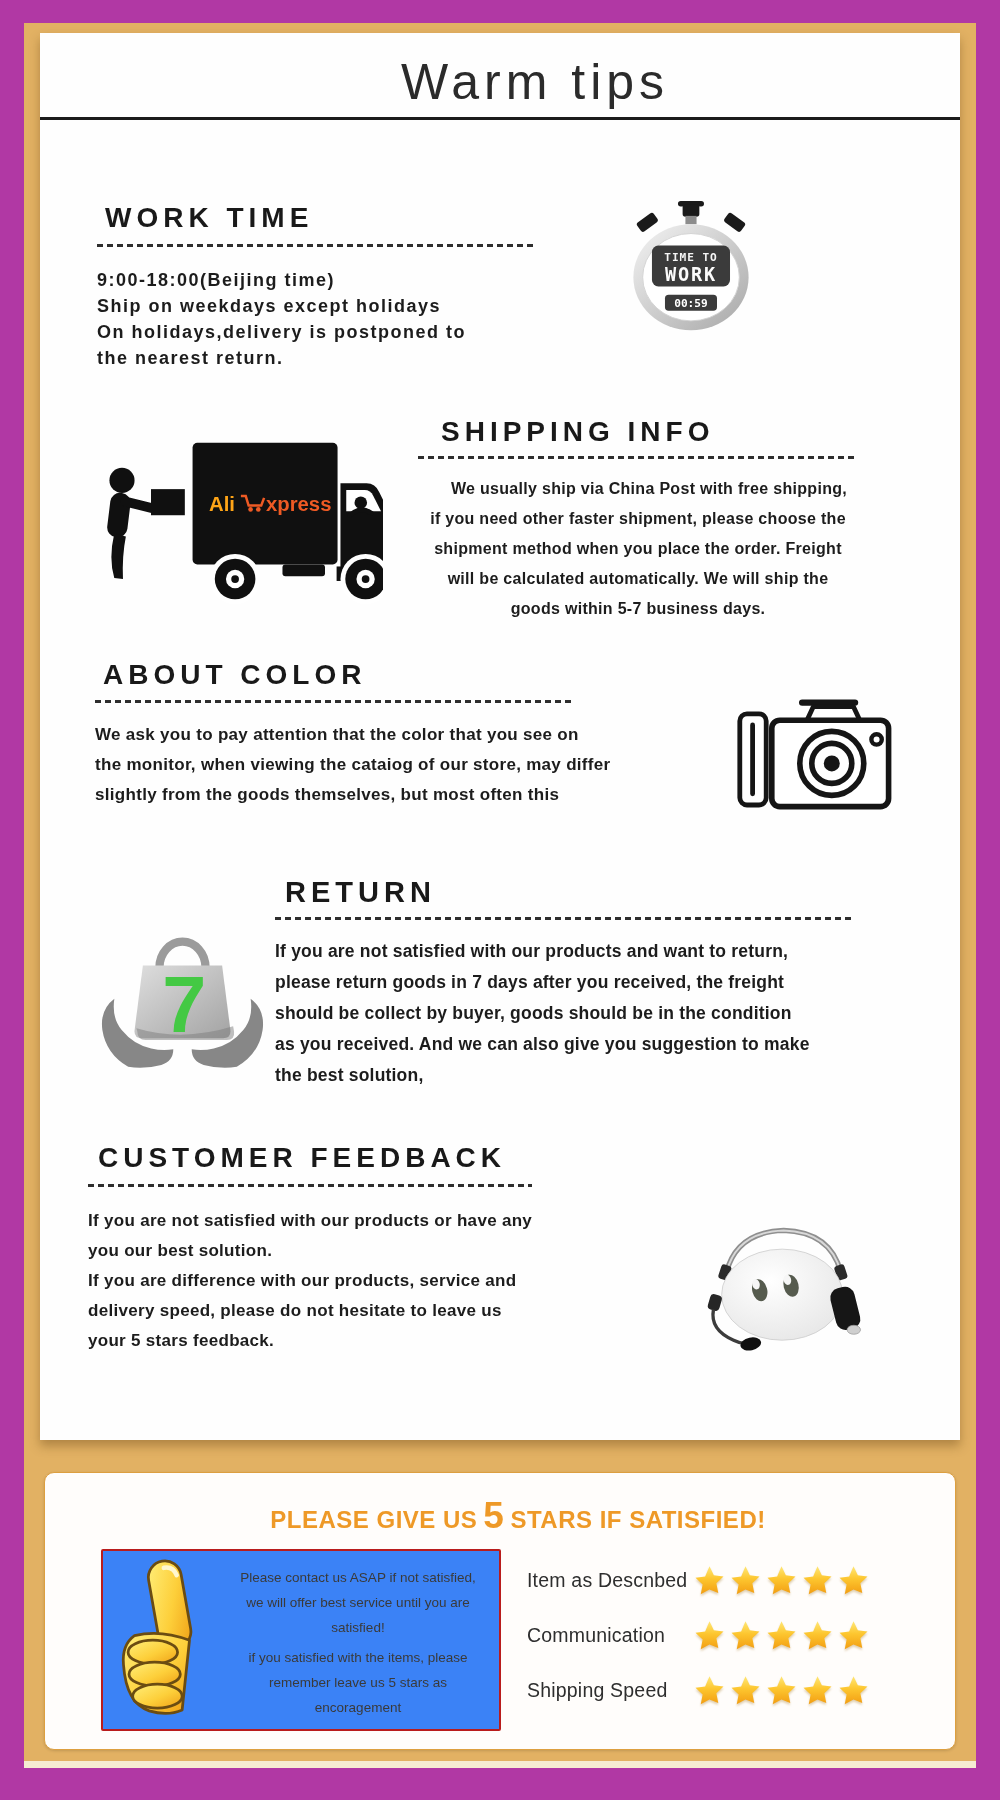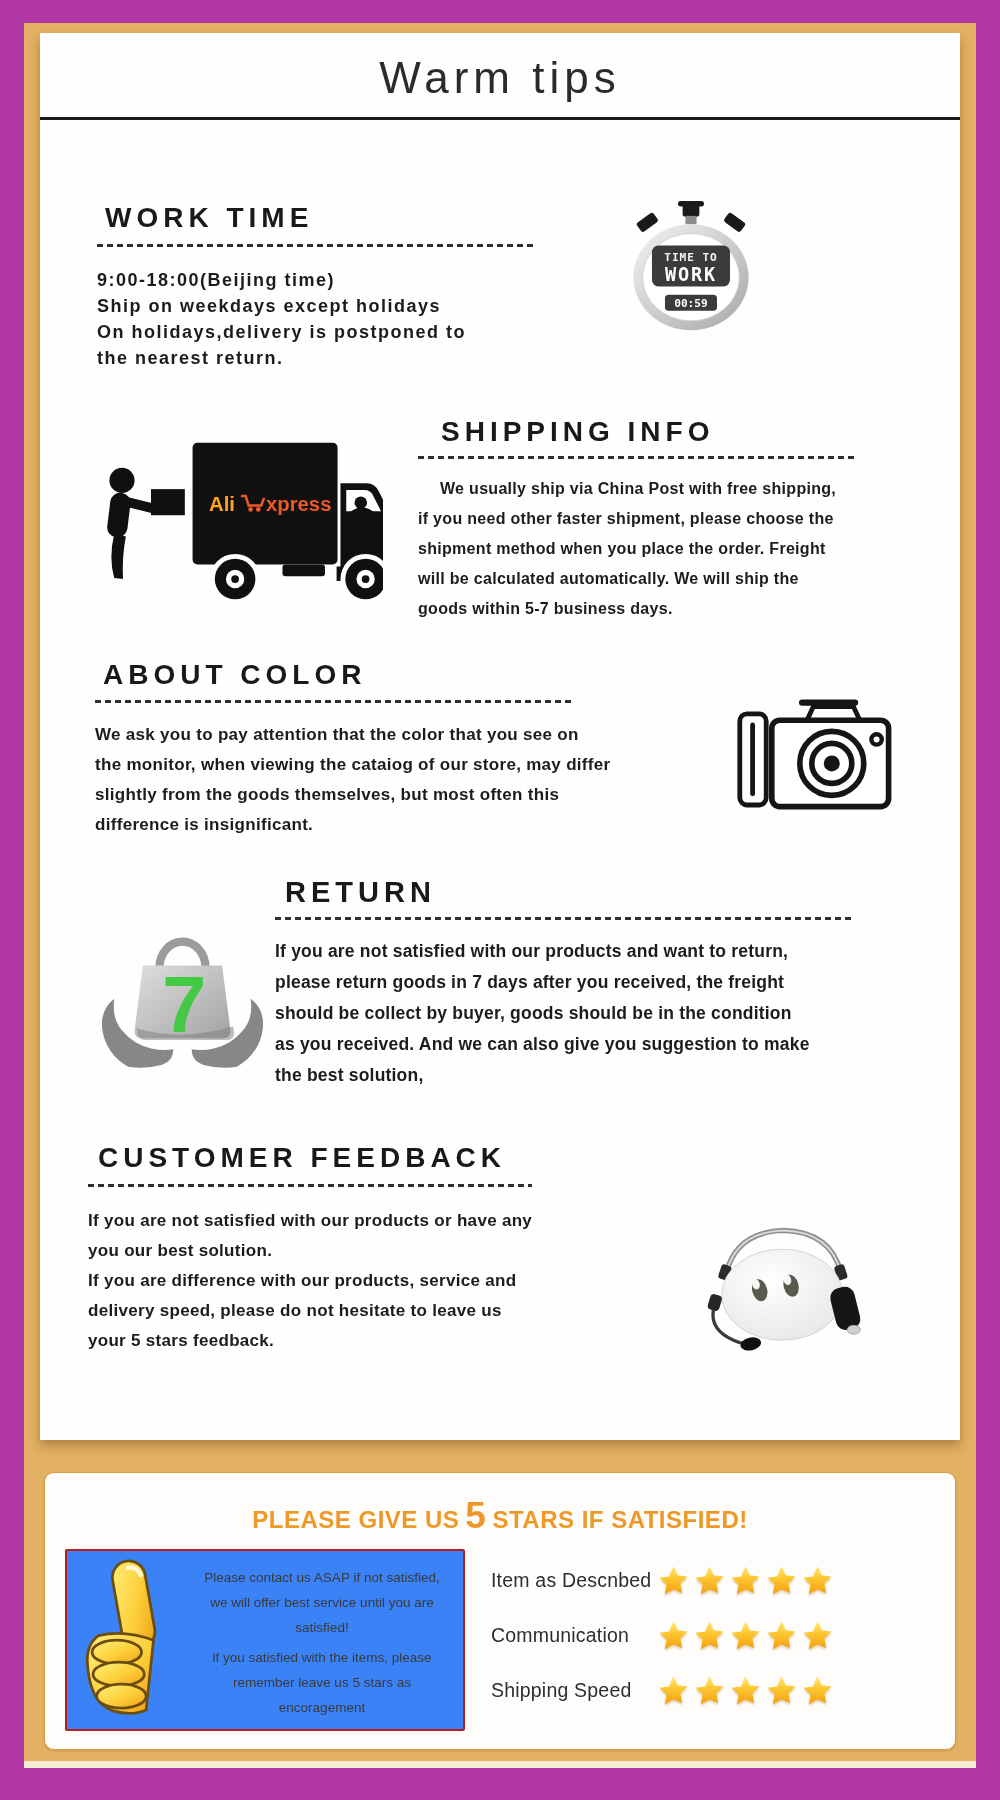--- a/index.html
+++ b/index.html
@@ -9,41 +9,41 @@
     font-family:"Liberation Sans",sans-serif;
     overflow:hidden;
   }
   .gold{position:absolute;left:24px;top:23px;width:952px;height:1745px;background:#e2b163;}
   .cream-strip{position:absolute;left:0;right:0;bottom:0;height:7px;background:#f6ecd2;}
 
   
   .main{margin:10px 16px 0;width:920px;height:1407px;background:#fefefe;position:relative;
         box-shadow:0 6px 10px rgba(80,50,10,.35);}
   #warm-title{position:absolute;top:20px;left:0;width:100%;text-align:center;
-    font-size:44px;font-weight:300;letter-spacing:5px;color:#2b2b2b;}
+    font-size:50px;font-weight:300;letter-spacing:5px;color:#2b2b2b;padding-left:35px;}
   #top-rule{position:absolute;top:84px;left:0;width:100%;height:3px;background:#1b1b1b;}
 
   .sec{position:absolute;}
   .sec-head{font-size:28px;font-weight:600;letter-spacing:5px;color:#191919;white-space:nowrap;line-height:34px;}
   .dash{height:3px;background-image:repeating-linear-gradient(90deg,#2e2e2e 0 6px,transparent 6px 10px);}
   .body-line{white-space:nowrap;font-weight:700;color:#1c1c1c;}
 
   #sec-worktime{left:57px;top:168px;}
   #sec-worktime .sec-head{margin-left:8px;}
   #sec-worktime .dash{width:437px;margin-top:9px;}
   #sec-worktime .sec-body{margin-top:20px;}
   #sec-worktime .body-line{font-size:18px;line-height:26px;letter-spacing:1.5px;}
 
   #icon-stopwatch{position:absolute;left:572px;top:168px;width:158px;}
 
   #sec-shipping{left:378px;top:382px;}
   #sec-shipping .sec-head{margin-left:23px;}
   #sec-shipping .dash{width:440px;margin-top:7px;}
   #sec-shipping .sec-body{margin-top:15px;}
-  #sec-shipping .body-line{font-size:16px;line-height:30px;letter-spacing:0.3px;}
+  #sec-shipping .body-line{font-size:16px;line-height:30px;letter-spacing:0.3px;text-align:center;}
   #sec-shipping .body-line:first-child{text-indent:22px;}
 
   #icon-truck{position:absolute;left:53px;top:402px;width:290px;}
 
   #sec-aboutcolor{left:55px;top:625px;}
   #sec-aboutcolor .sec-head{margin-left:8px;}
   #sec-aboutcolor .dash{width:480px;margin-top:8px;}
   #sec-aboutcolor .sec-body{margin-top:17px;}
   #sec-aboutcolor .body-line{font-size:17px;line-height:30px;letter-spacing:0.3px;}
 
@@ -60,21 +60,21 @@
   #sec-feedback{left:48px;top:1108px;}
   #sec-feedback .sec-head{margin-left:10px;}
   #sec-feedback .dash{width:444px;margin-top:9px;}
   #sec-feedback .sec-body{margin-top:19px;}
   #sec-feedback .body-line{font-size:17px;line-height:30px;letter-spacing:0.3px;}
 
   #icon-headset{position:absolute;left:660px;top:1190px;width:168px;}
 
   
   .bottom-box{margin:32px 20px 0;height:278px;background:#fffdfb;border:1px solid #dd9f3f;
-    border-radius:10px;position:relative;box-sizing:border-box;box-shadow:0 1px 3px rgba(0,0,0,.15);}
+    border-radius:10px;position:relative;box-sizing:border-box;box-shadow:0 1px 3px rgba(0,0,0,.15);padding-left:36px;}
   .footer-title{margin-top:22px;text-align:center;color:#ee9927;font-weight:700;
     font-size:24px;letter-spacing:0.5px;}
   .footer-title .big{font-size:37px;margin:0 6px;}
   .footer-row{display:flex;margin:12px 20px 0;}
   .note-box{width:400px;height:182px;background:#3b82f6;border:2px solid #b91c1c;
     position:relative;box-sizing:border-box;border-radius:2px;}
   #icon-thumb{position:absolute;left:4px;top:4px;width:110px;height:172px;}
   .note-text{margin-left:114px;padding-top:14px;text-align:center;
     font-size:13.5px;line-height:25px;color:#3a3a3a;}
   .note-p2{margin-top:5px;}
@@ -206,21 +206,20 @@
       </svg>
     </div>
 
     <div class="sec" id="sec-aboutcolor">
       <div class="sec-head">ABOUT COLOR</div>
       <div class="dash"></div>
       <div class="sec-body">
         <div class="body-line">We ask you to pay attention that the color that you see on</div>
         <div class="body-line">the monitor, when viewing the cataiog of our store, may differ</div>
         <div class="body-line">slightly from the goods themselves, but most often this</div>
-        <div class="body-line">difference is insignificant.</div>
       </div>
     </div>
 
     <div id="icon-camera">
       <svg viewBox="0 0 200 158">
         <g fill="none" stroke="#151515" stroke-linejoin="round" stroke-linecap="round">
           <line x1="84" y1="12" x2="150" y2="12" stroke-width="8"></line>
           <path d="M90,34 l8,-17 h50 l8,17" stroke-width="6"></path>
           <rect x="46" y="34" width="146" height="108" rx="10" stroke-width="7" fill="#ffffff"></rect>
           <rect x="6" y="26" width="33" height="114" rx="9" stroke-width="6" fill="#ffffff"></rect>

